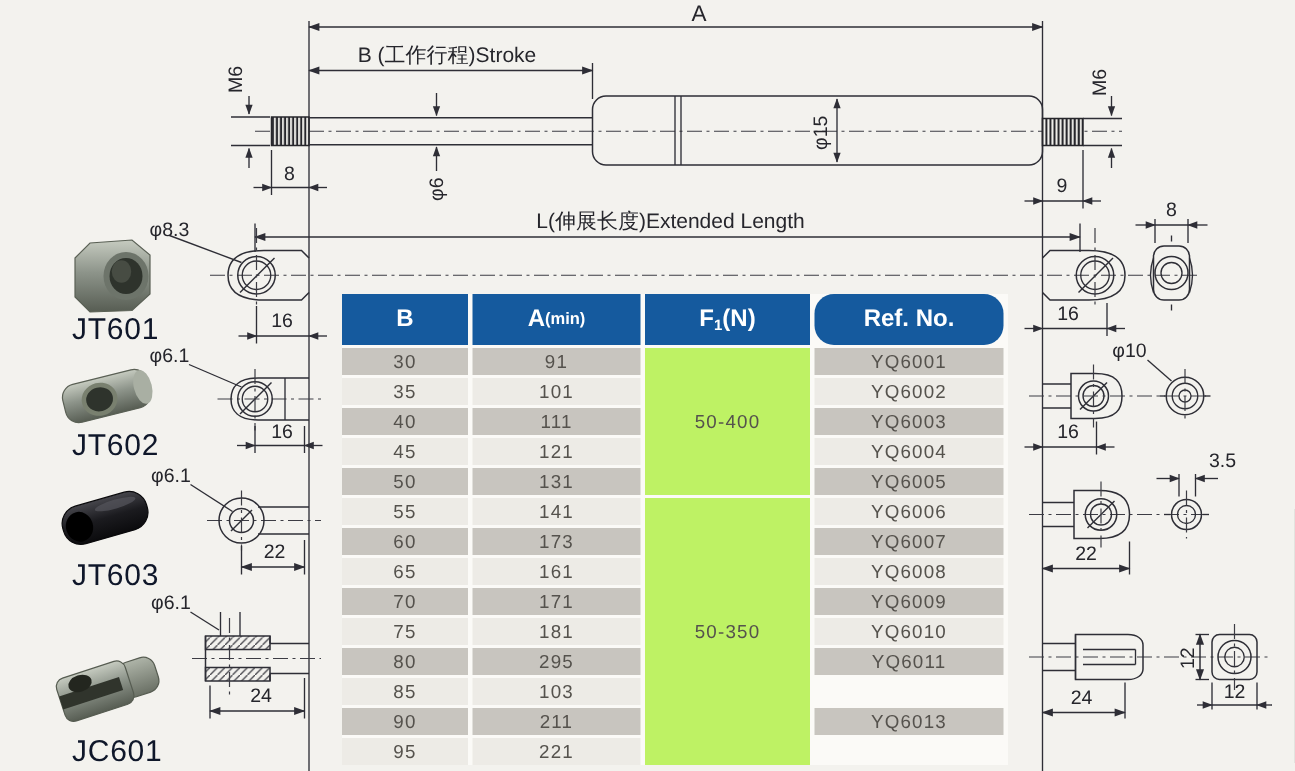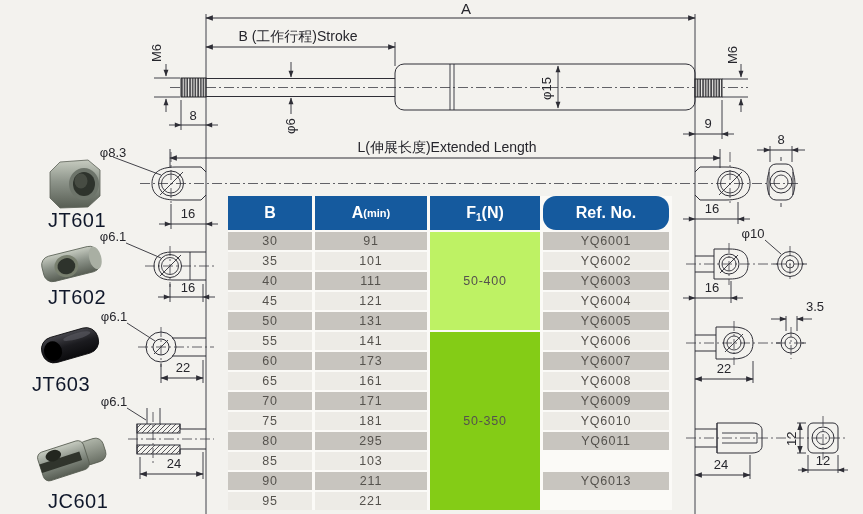--- a/index.html
+++ b/index.html
@@ -21,21 +21,21 @@
       gap:2px 3px;background:#fbfaf7;}
   .spec-table>div{display:flex;align-items:center;justify-content:center;}
   .h{background:#155a9e;color:#fff;font-weight:bold;font-size:16px;}
   .h .sub{font-size:11px;font-weight:bold;text-align:right;}
   .h .ssub{font-size:10px;font-weight:bold;transform:translateY(4px);}
   .c{font-size:12.5px;color:#55524d;letter-spacing:.8px;}
   .g{background:#c8c5bf;}
   .l{background:#edebe6;}
   .col-b{grid-column:1;} .col-a{grid-column:2;} .col-r{grid-column:4;}
   .f1a{grid-column:3;grid-row:2 / span 5;background:#bef264;}
-  .f1b{grid-column:3;grid-row:7 / span 9;background:#84cc16;}
+  .f1b{grid-column:3;grid-row:7 / span 9;background:#bef264;}
 </style>
 </head>
 <body>
 
 <div id="stage">
 
 <svg id="linework" width="863" height="514" viewBox="0 0 863 514">
   <defs>
     <marker id="ar" viewBox="0 0 10 10" refX="9.2" refY="5" markerWidth="10" markerHeight="7.5" orient="auto-start-reverse">
           <path d="M0,1.4 L10,5 L0,8.6 z" fill="#2e2e36"></path>
@@ -332,21 +332,21 @@
   <g transform="translate(72,458) rotate(-18)">
     <rect x="8" y="-12" width="26" height="24" rx="8" fill="url(#met2)" stroke="#565c51" stroke-width=".8"></rect>
     <rect x="-33" y="-15" width="48" height="30" rx="6" fill="url(#met1)" stroke="#565c51" stroke-width=".8"></rect>
     <rect x="-33" y="-4" width="42" height="9" fill="#30342c"></rect>
     <ellipse cx="-17" cy="-8" rx="8" ry="5.5" fill="#23261f"></ellipse>
   </g>
 </svg>
 
   <div class="fit-label" style="left:48px;top:209px;">JT601</div>
   <div class="fit-label" style="left:48px;top:286px;">JT602</div>
-  <div class="fit-label" style="left:32px;top:373px;">JT603</div>
+  <div class="fit-label" style="left:48px;top:373px;">JT603</div>
   <div class="fit-label" style="left:48px;top:490px;">JC601</div>
 
   <div class="spec-table">
     <div class="h" style="grid-column:1;grid-row:1;">B</div>
     <div class="h" style="grid-column:2;grid-row:1;">
         <span>A</span>
         <span class="sub">(min)</span>
       </div>
     <div class="h" style="grid-column:3;grid-row:1;">
         <span>F</span>

